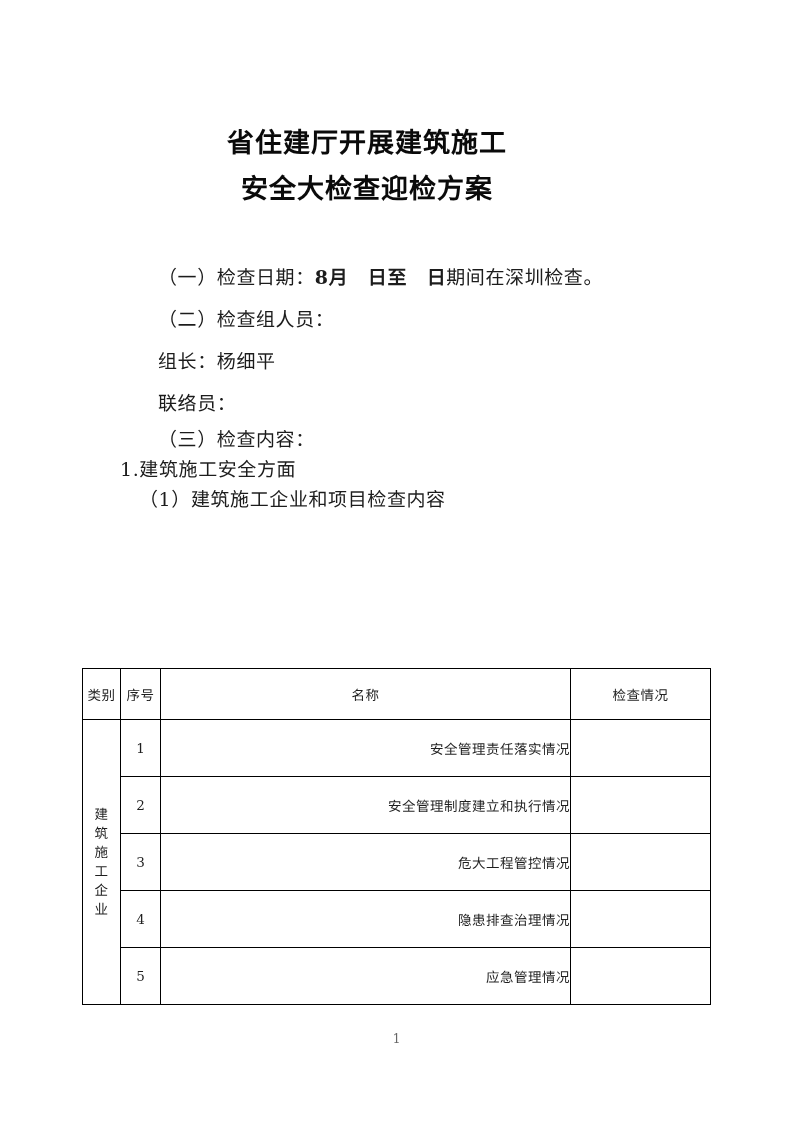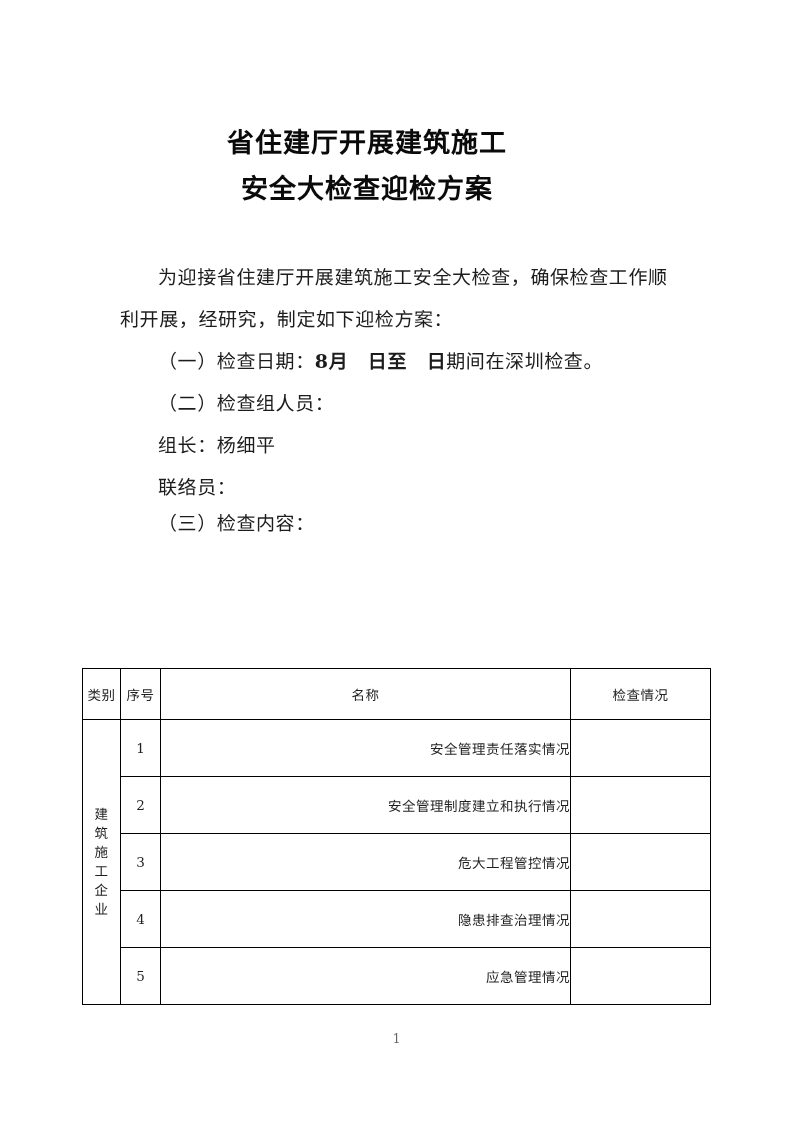--- a/index.html
+++ b/index.html
@@ -141,35 +141,36 @@
 
 <div class="page">
 
   <div class="doc-title">
     <div class="line">省住建厅开展建筑施工</div>
     <div class="line">安全大检查迎检方案</div>
   </div>
 
   <div class="body-block">
 
-    <div class="para indent2">为迎接省住建厅开展建筑施工安全大检查，确保检查工作顺利开展，经研究，制定如下迎检方案：</div>
 
 
     <div class="para indent2"><span>（一）检查日期：</span><span class="b">8月　日至　日</span><span>期间在深圳检查。</span></div>
 
     <div class="para indent2">（二）检查组人员：</div>
 
     <div class="para indent2">组长：杨细平</div>
 
 
     <div class="para indent2">联络员：</div>
 
     <div class="para indent2 tight">（三）检查内容：</div>
 
-
+    <div class="para tight">1.建筑施工安全方面</div>
+
+    <div class="para indent1 tight">（1）建筑施工企业和项目检查内容</div>
 
   </div>
 
   <div class="check-table-wrap">
     <table class="check-table">
       <colgroup>
         <col class="col-cat">
         <col class="col-no">
         <col class="col-name">
         <col class="col-res">

